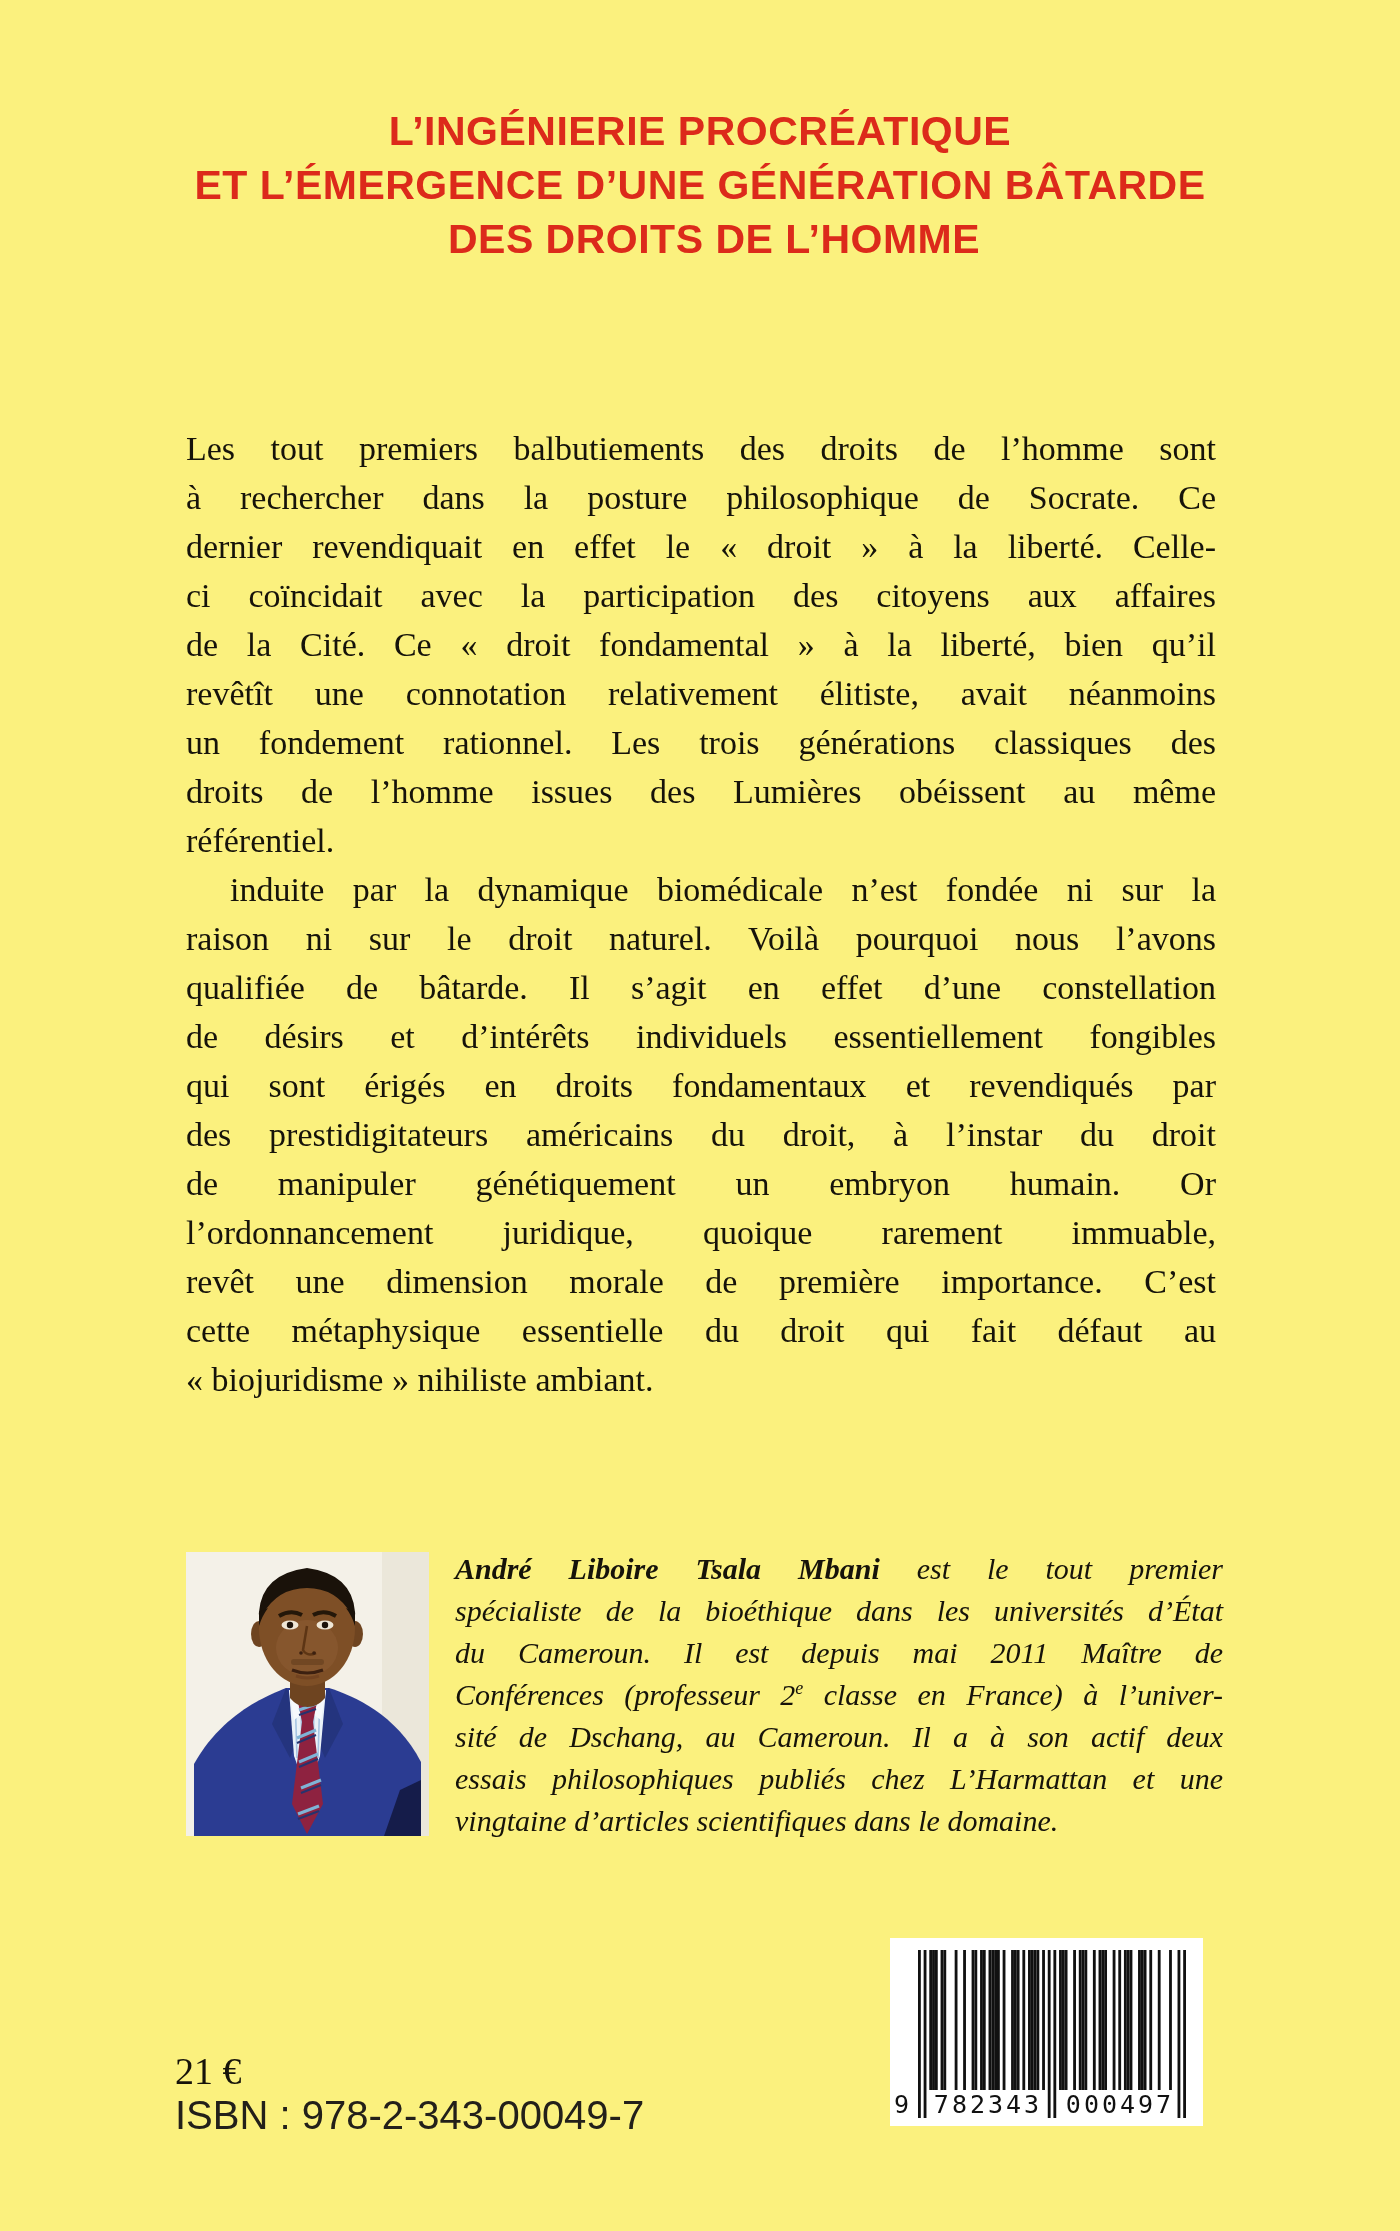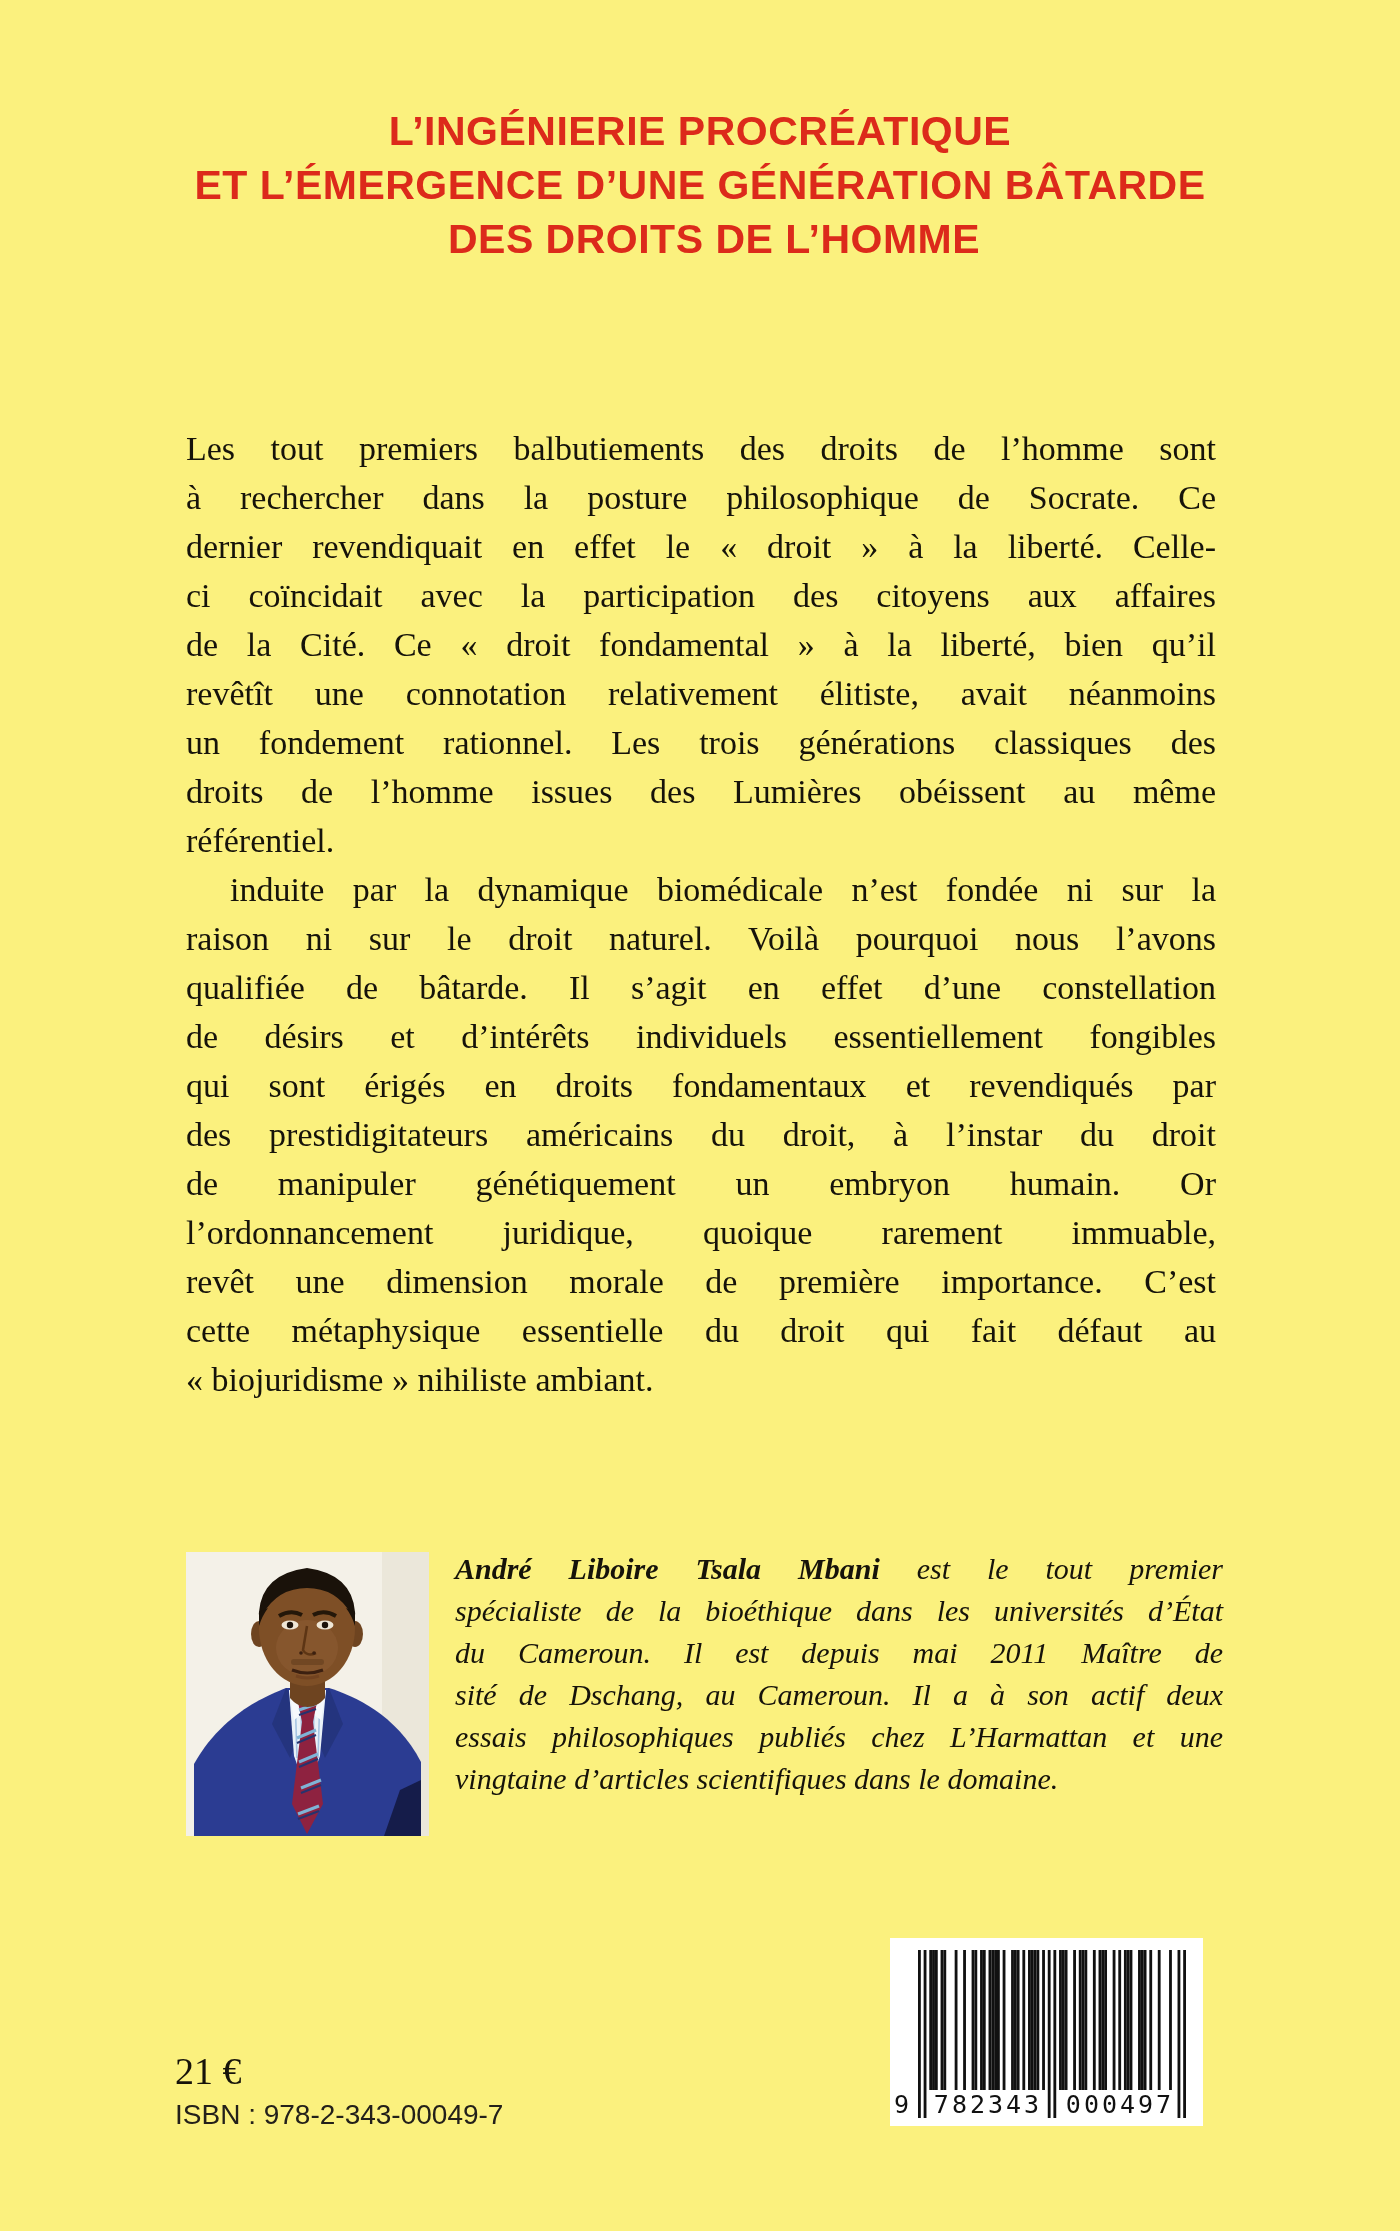--- a/index.html
+++ b/index.html
@@ -46,21 +46,21 @@
   .bio b{font-weight:700;}
   .bio sup{font-size:60%; vertical-align:super; line-height:0;}
   
   .price{
     position:absolute; left:175px; top:2048px;
     font-size:38px; line-height:46px; font-family:"Liberation Serif",serif;
   }
   .isbn{
     position:absolute; left:175px; top:2094px;
     font-family:"Liberation Sans","DejaVu Sans",sans-serif;
-    font-size:28px; line-height:42px; color:#23201a;
+    font-size:40px; line-height:42px; color:#23201a;
   }
   .barcode-box{
     position:absolute; left:890px; top:1938px; width:313px; height:188px;
     background:#ffffff;
   }
   .bars-wrap{position:absolute; left:28px; top:12px; width:268px; height:168px;}
   .bars{width:268px; height:168px; display:block;}
   .bars rect{fill:#111111;}
   .bc-digit,.bc-group{
     position:absolute; bottom:0;
@@ -167,20 +167,21 @@
     <circle cx="128" cy="101" r="1.8" fill="#3c2010"></circle>
     <rect x="105" y="107" width="33" height="6" rx="3" fill="#4a2a12" opacity=".35"></rect>
     <path d="M106,118 Q121,124 137,118" stroke="#3c2010" stroke-width="3.2" fill="none"></path>
     <path d="M110,124 Q121,128 133,124" stroke="#6b3c1c" stroke-width="3" fill="none" opacity=".6"></path>
   </svg>
 
   <section class="bio">
     <div class="jline"><b>André Liboire Tsala Mbani</b><span> est le tout premier</span></div>
     <div class="jline">spécialiste de la bioéthique dans les universités d’État</div>
     <div class="jline">du Cameroun. Il est depuis mai 2011 Maître de</div>
+    <div class="jline"><span>Conférences (professeur 2</span><sup>e</sup><span> classe en France) à l’univer-</span></div>
     <div class="jline">sité de Dschang, au Cameroun. Il a à son actif deux</div>
     <div class="jline">essais philosophiques publiés chez L’Harmattan et une</div>
     <div class="jline">vingtaine d’articles scientifiques dans le domaine.</div>
   </section>
 
   <div class="price">21 €</div>
   <div class="isbn">ISBN : 978-2-343-00049-7</div>
 
   <div class="barcode-box">
     <div class="bars-wrap">

